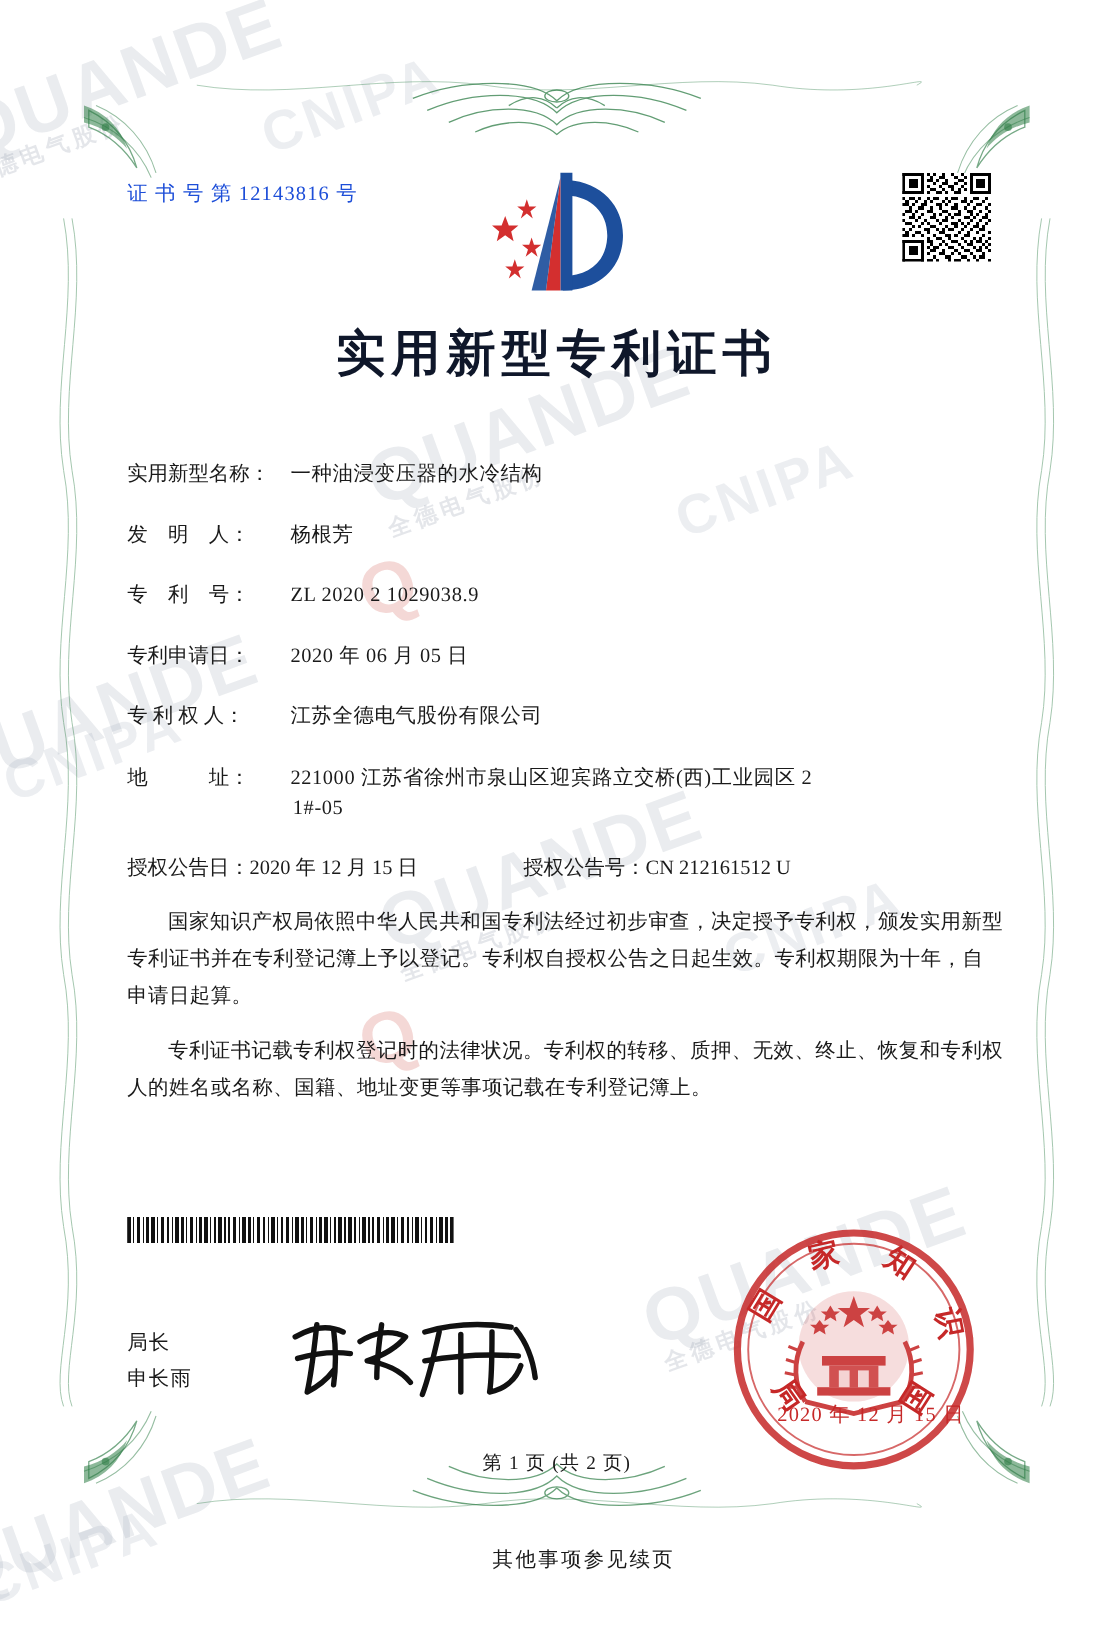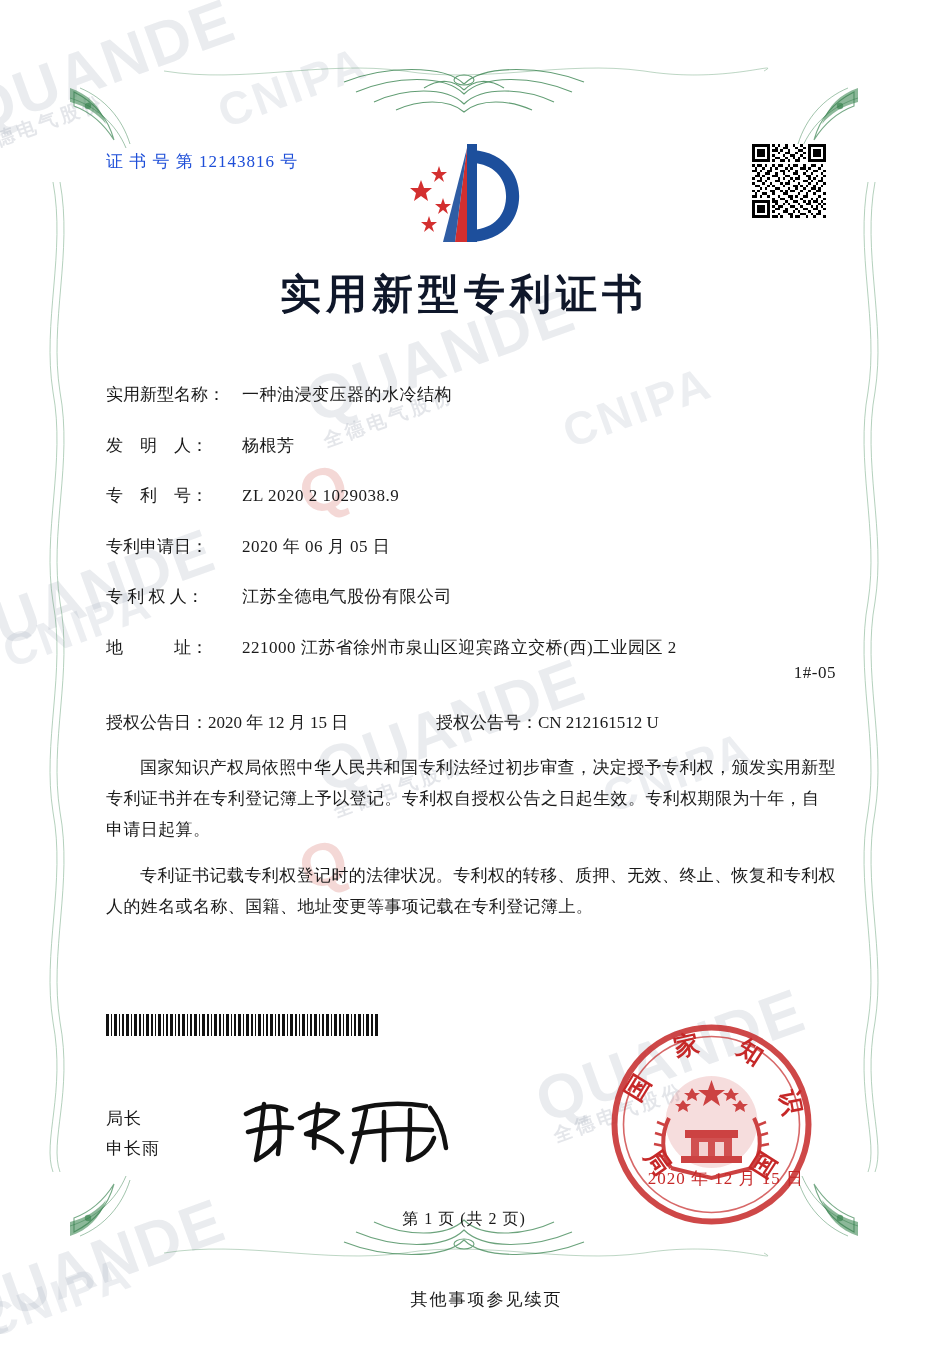--- a/index.html
+++ b/index.html
@@ -140,21 +140,20 @@
     letter-spacing: 0px;
     white-space: nowrap;
   }
   .field .val {
     flex: 1;
     letter-spacing: 0.5px;
   }
   .field .val .indent2 {
     display: block;
     padding-left: 2px;
-    text-align: right;
   }
 
   .pubrow {
     display: flex;
     align-items: center;
     margin-bottom: 18px;
     font-size: 17px;
   }
   .pubrow .c1 { width: 330px; flex: 0 0 330px; }
   .pubrow .c2 { flex: 1; }

